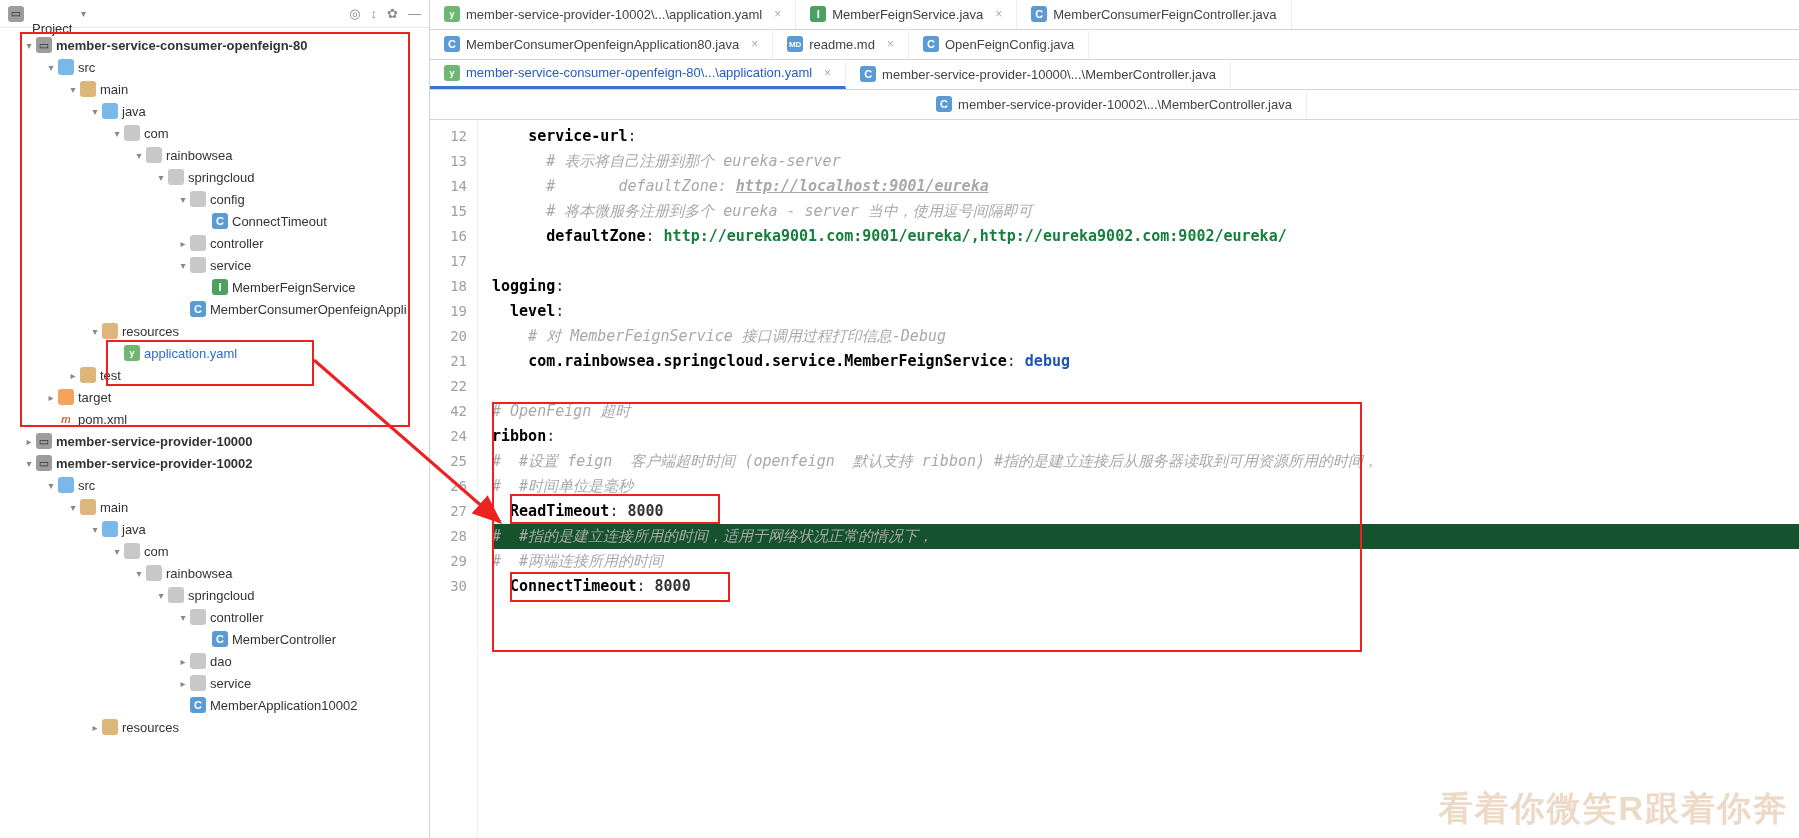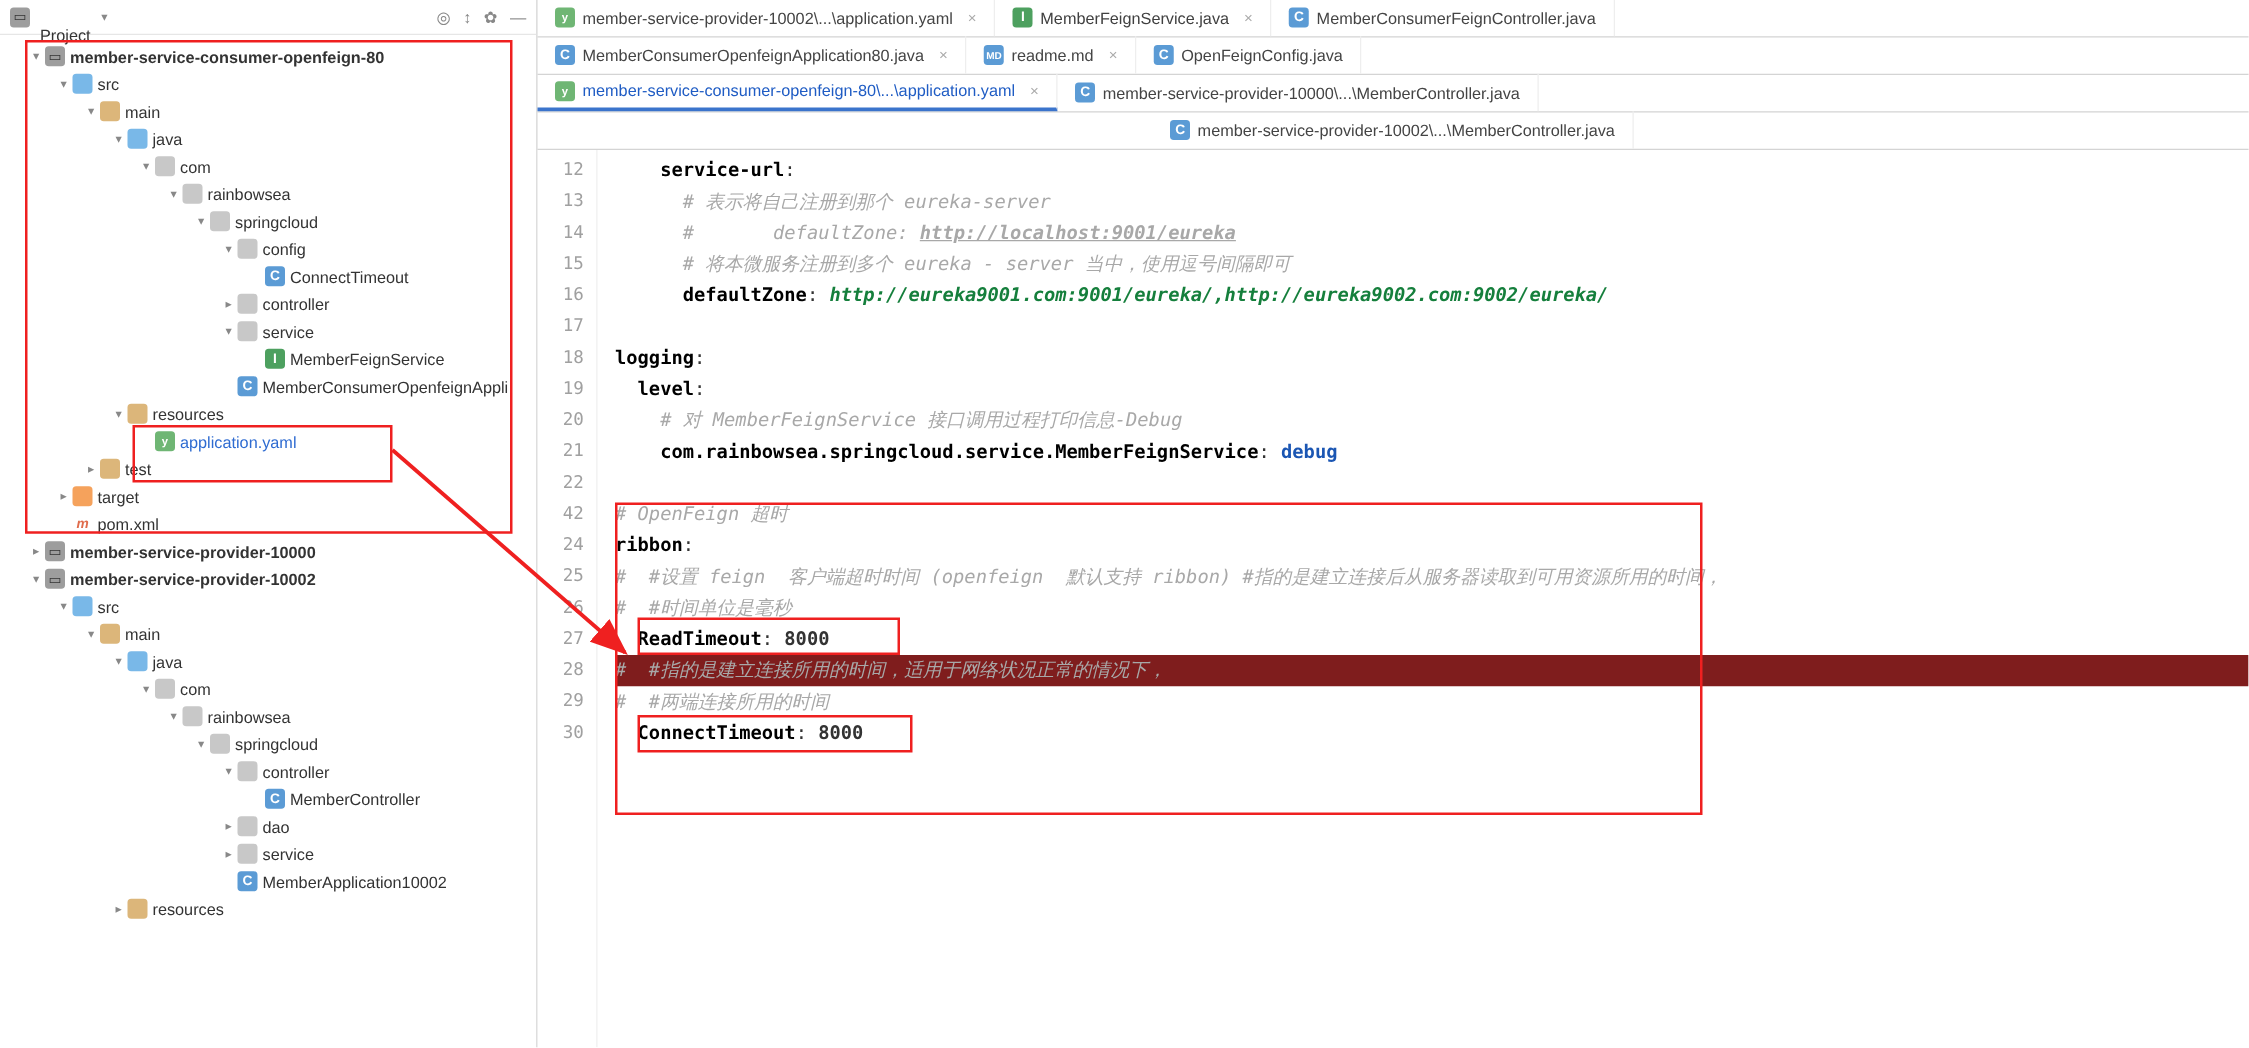--- a/index.html
+++ b/index.html
@@ -35,26 +35,26 @@
 .tabs-row { display:flex; border-bottom:1px solid #d4d4d4; height:30px; align-items:flex-end;}
 .tab { display:flex; align-items:center; gap:6px; padding:0 14px; height:30px; border-right:1px solid #eee; color:#444; cursor:pointer; font-size:13px;}
 .tab.active { border-bottom:3px solid #3b74cc; color:#1f5cc4; font-weight:500;}
 .tab .ticon{ margin-right:0;}
 .tab .close { color:#aaa; font-size:12px; margin-left:6px;}
 .editor-body { flex:1; display:flex; overflow:hidden; position:relative;}
 .gutter { width:48px; text-align:right; padding:4px 10px 4px 0; color:#a0a0a0; font-family:"Consolas","Monaco",monospace; font-size:14px; line-height:25px; background:#fff; border-right:1px solid #f0f0f0; user-select:none;}
 .code { flex:1; padding:4px 0 4px 14px; font-family:"Consolas","Monaco",monospace; font-size:15px; line-height:25px; white-space:pre; overflow:auto;}
 .k-key { color:#000000; font-weight:bold;}
 .k-val { color:#333; font-weight:bold;}
-.k-str { color:#157f3c; font-weight:bold;font-style:italic;}
+.k-str { color:#157f3c; font-weight:bold;}
 .k-url { color:#157f3c; font-weight:bold; text-decoration:underline;}
 .cmt { color:#a8a8a8; font-style:italic;}
 .cmt-v { color:#a8a8a8; font-style:italic; font-weight:normal;}
 .k-kw { color:#1b56b3; font-weight:bold;}
-.hl-line { background:#7f1d1d; display:inline-block; width:100%;}
+.hl-line { background:#14532d; display:inline-block; width:100%;}
 .red-box-3 { position:absolute; left:62px; top:282px; width:870px; height:250px; border:2px solid #ef2020; pointer-events:none;}
 .red-box-4 { position:absolute; left:80px; top:374px; width:210px; height:30px; border:2px solid #ef2020; pointer-events:none;}
 .red-box-5 { position:absolute; left:80px; top:452px; width:220px; height:30px; border:2px solid #ef2020; pointer-events:none;}
 
 svg.arrows { position:absolute; inset:0; pointer-events:none;}
 .watermark { position:absolute; right:10px; bottom:6px; font-size:34px; color:#e0c0a0; opacity:0.6; font-weight:bold; letter-spacing:2px; pointer-events:none;}
 </style>
 </head>
 <body>
 
@@ -330,14 +330,15 @@
       </svg>
       <svg class="arrows" style="position:fixed; left:0; top:0; width:1799px; height:838px">
         <defs>
             <marker id="ah2" markerWidth="10" markerHeight="8" refX="9" refY="4" orient="auto">
               <path d="M0,0 L10,4 L0,8 Z" fill="#ef2020"></path>
             </marker>
           </defs>
         <path d="M 314 360 L 500 522" stroke="#ef2020" stroke-width="3" fill="none" marker-end="url(#ah2)"></path>
       </svg>
     </div>
+    <div class="watermark">看着你微笑R跟着你奔</div>
   </div>
 </div>
 
 </body></html>

